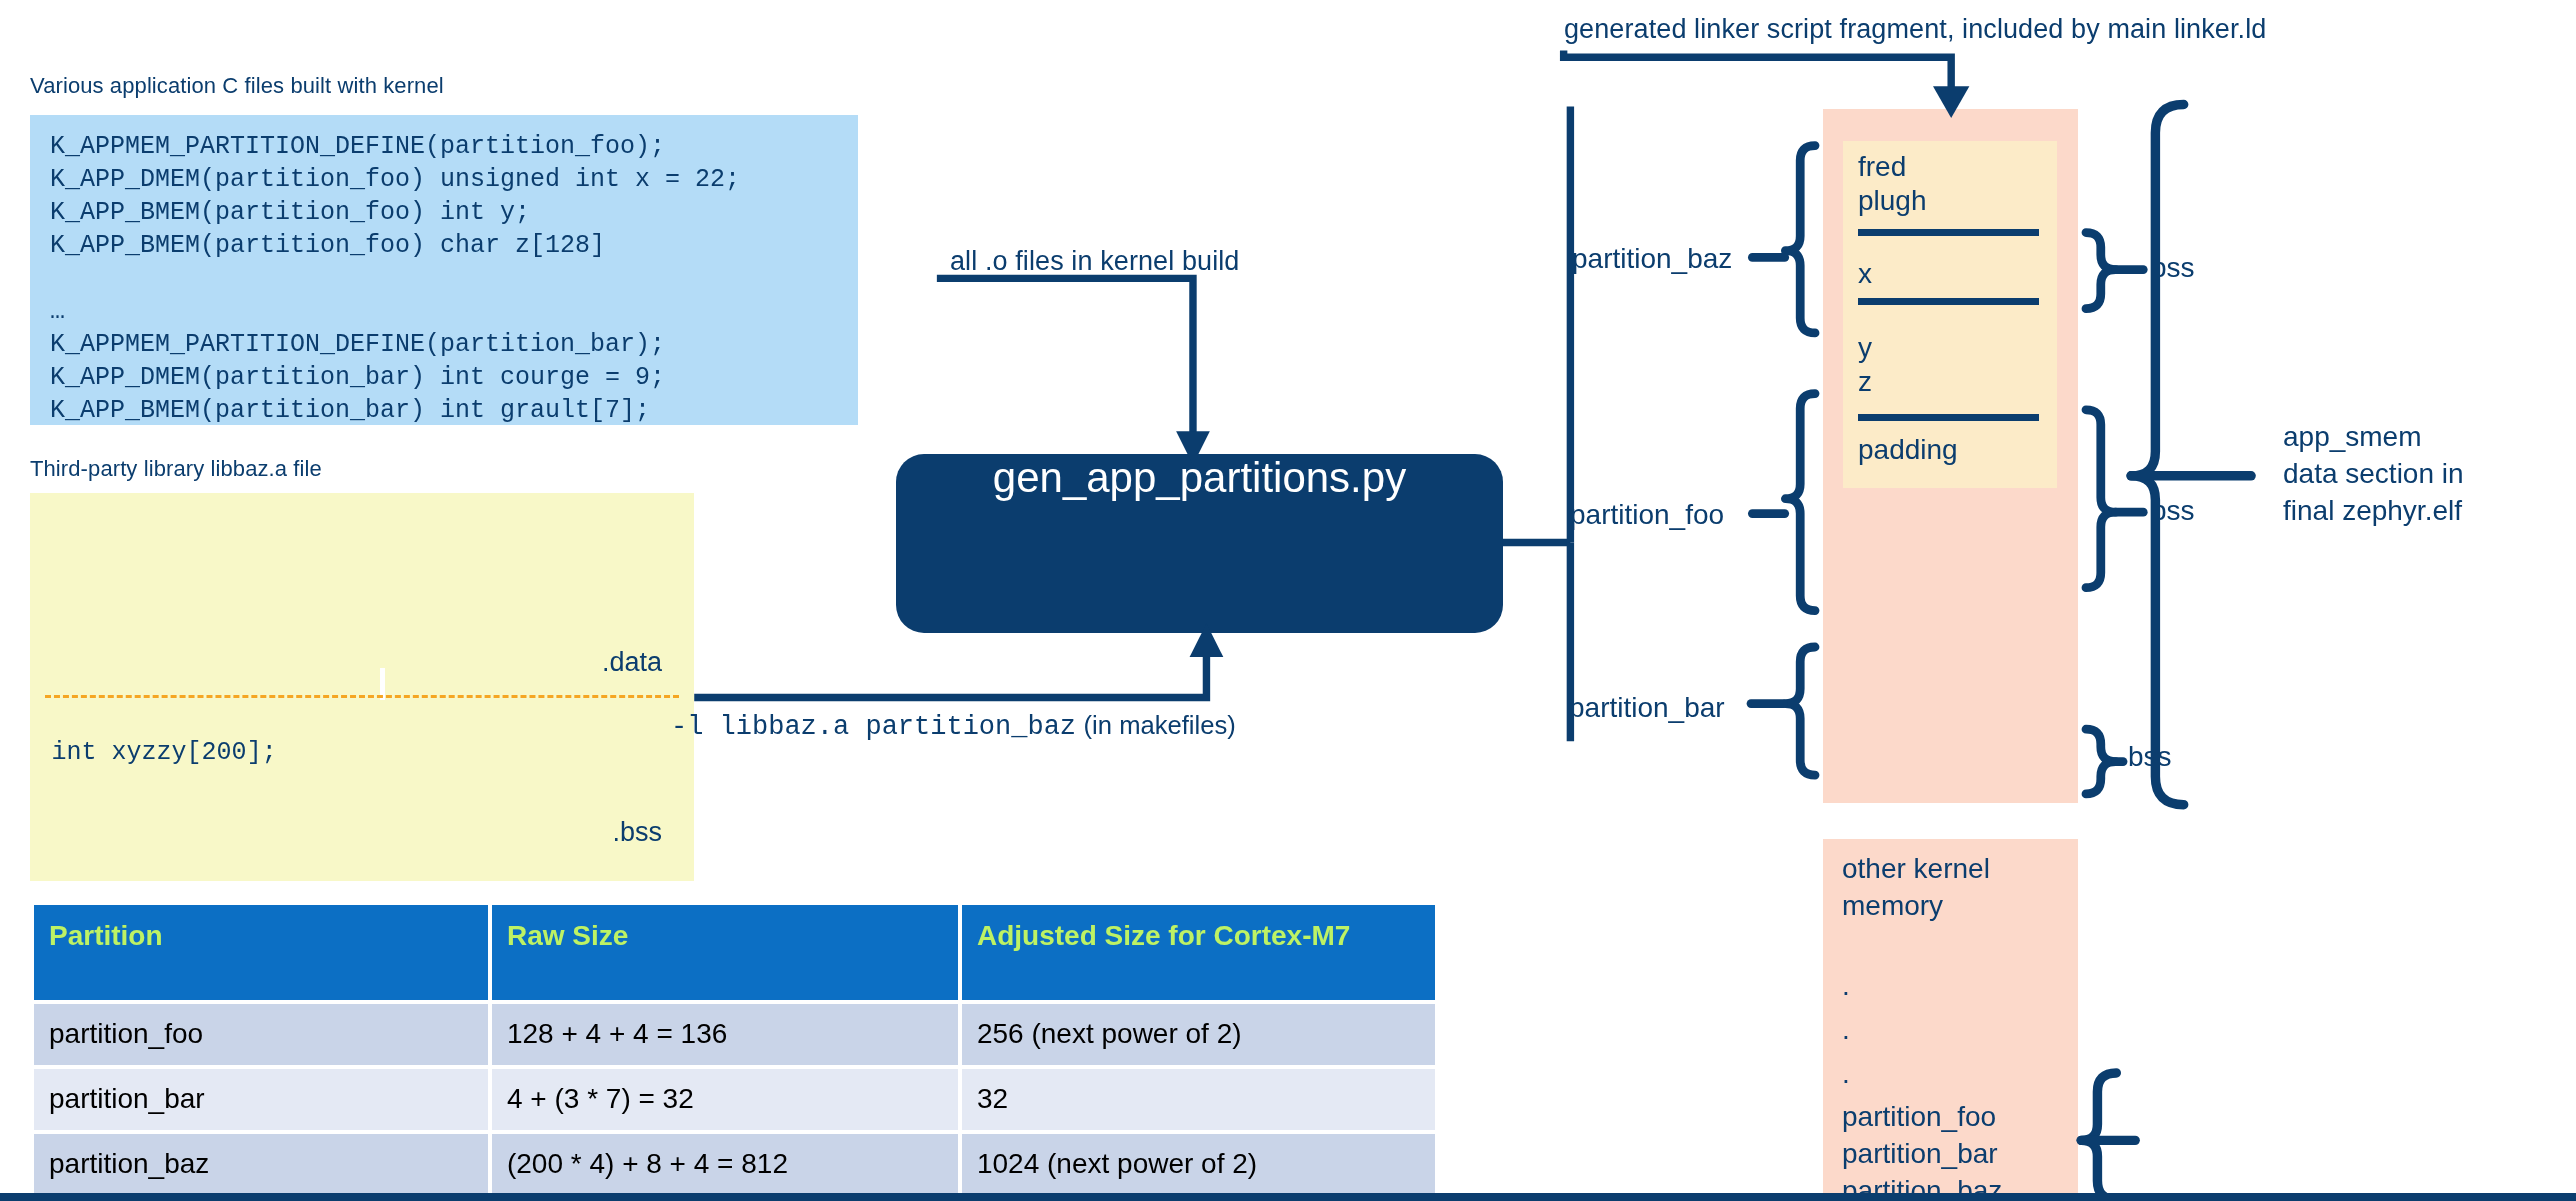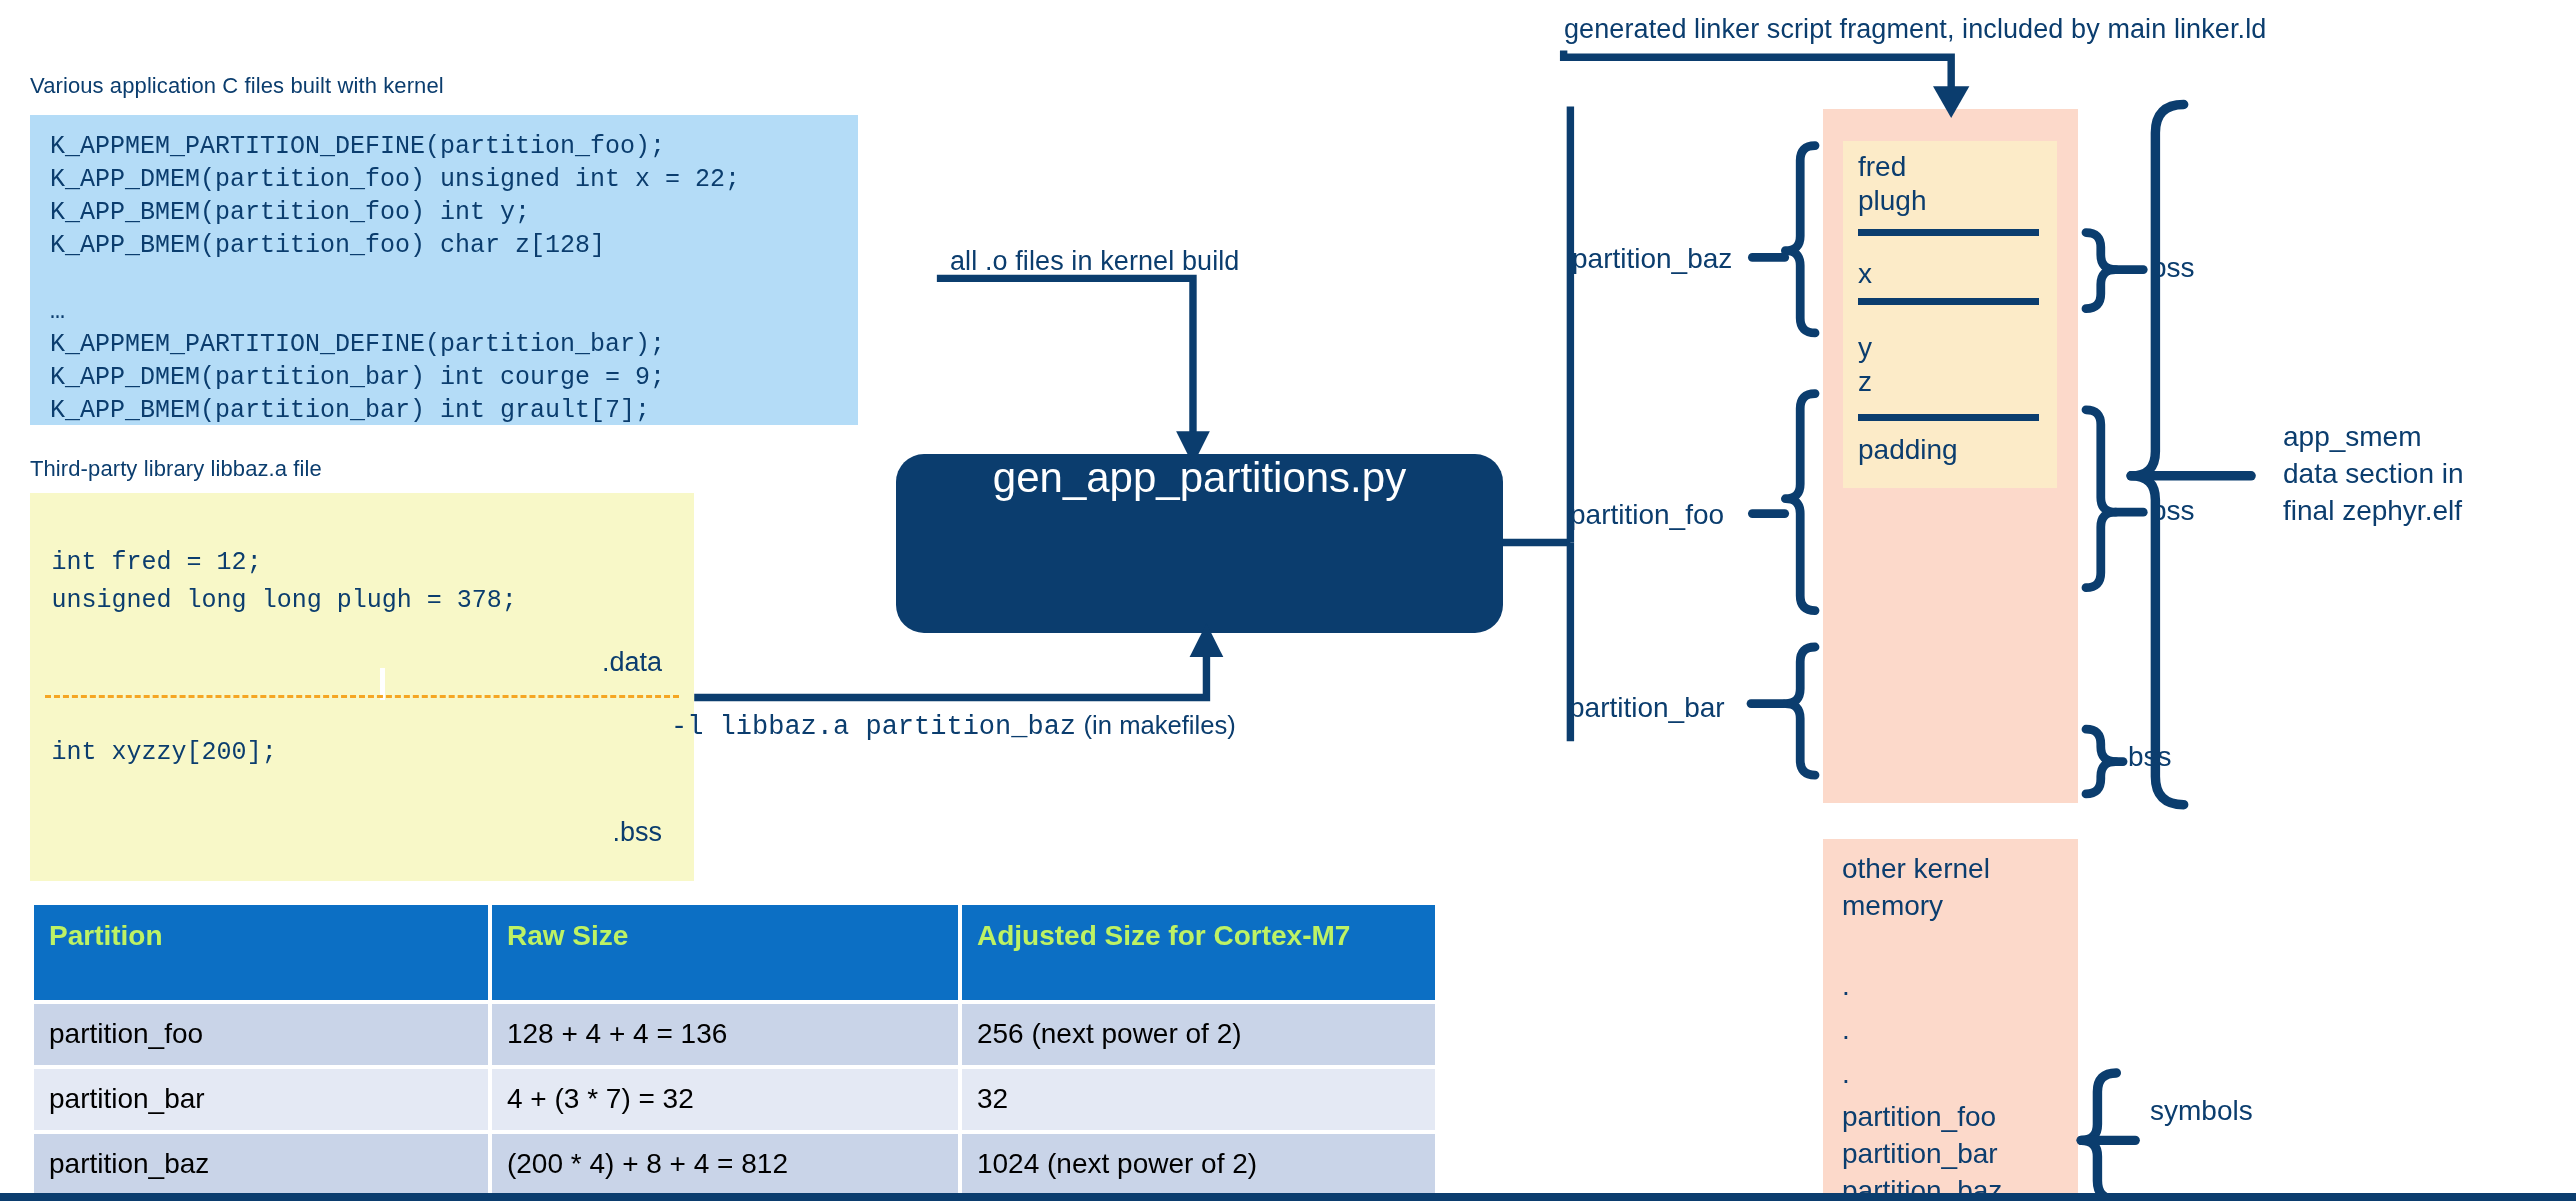--- a/index.html
+++ b/index.html
@@ -104,22 +104,20 @@
 
 …
 K_APPMEM_PARTITION_DEFINE(partition_bar);
 K_APP_DMEM(partition_bar) int courge = 9;
 K_APP_BMEM(partition_bar) int grault[7];</div>
 </div>
 
 <div class="abs caption" style="left:30px;top:456px;">Third-party library libbaz.a file</div>
 
 <div class="abs" id="yellow-code-box">
-  <div class="code mono">int fred = 12;
-unsigned long long plugh = 378;</div>
   <div id="data-tag">.data</div>
   <div id="white-tick"></div>
   <div id="dashed-sep"></div>
   <div class="code mono" style="top:241px;">int xyzzy[200];</div>
   <div id="bss-tag">.bss</div>
 </div>
 
 <div class="abs" id="gen-node">
   <div class="label">gen_app_partitions.py</div>
 </div>
@@ -180,21 +178,20 @@
 <div class="brace-label" style="left:2151px;top:495px;">bss</div>
 <div class="brace-label" style="left:2128px;top:741px;">bss</div>
 
 <div class="brace-label" style="left:2283px;top:418px;line-height:37px;">
   <div>app_smem</div>
   <div>data section in</div>
   <div>final zephyr.elf</div>
 </div>
 
 <div class="brace-label" style="left:2150px;top:1092px;line-height:37px;">
-  <div>symbols</div>
 </div>
 
 <svg class="overlay" viewBox="0 0 3822 1782">
   <g fill="none" stroke="#0b3d6e" stroke-width="11" stroke-linecap="butt">
 
     <path d="M1390 413 H1770 V 655"></path>
 
     <path d="M1030 1035 H1790 V 960"></path>
 
     <path d="M2230 805 H2330"></path>

